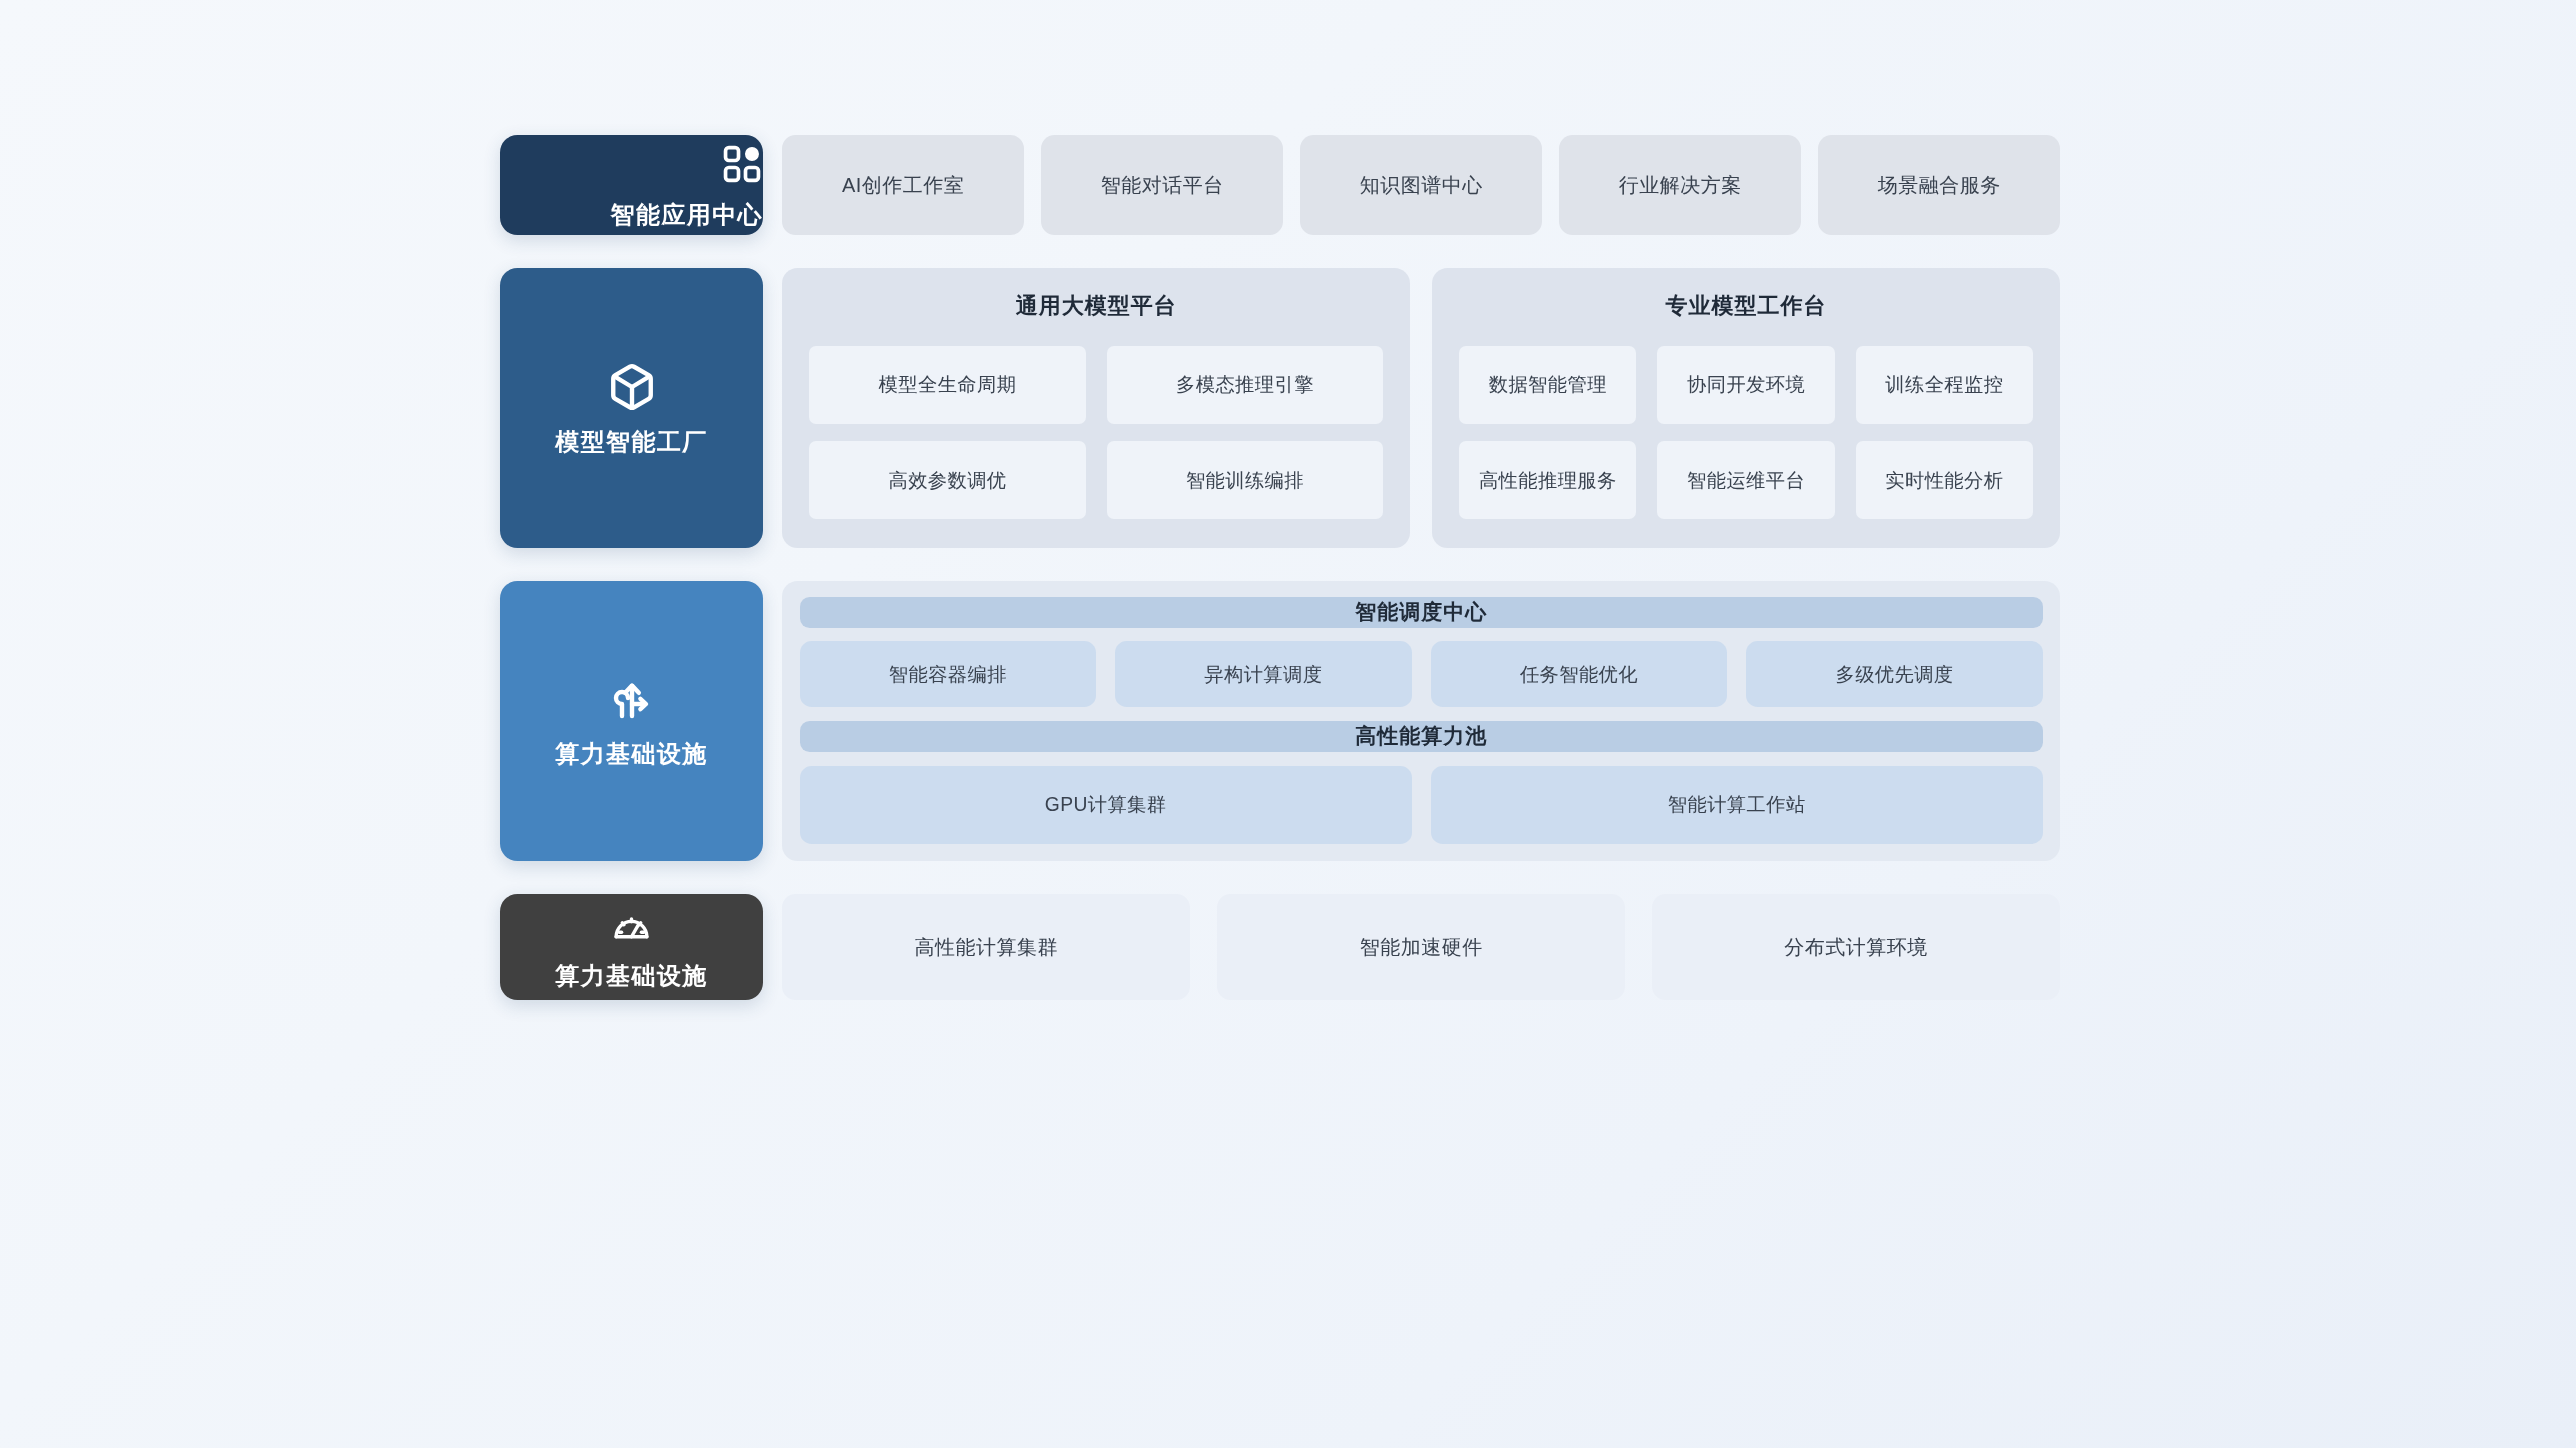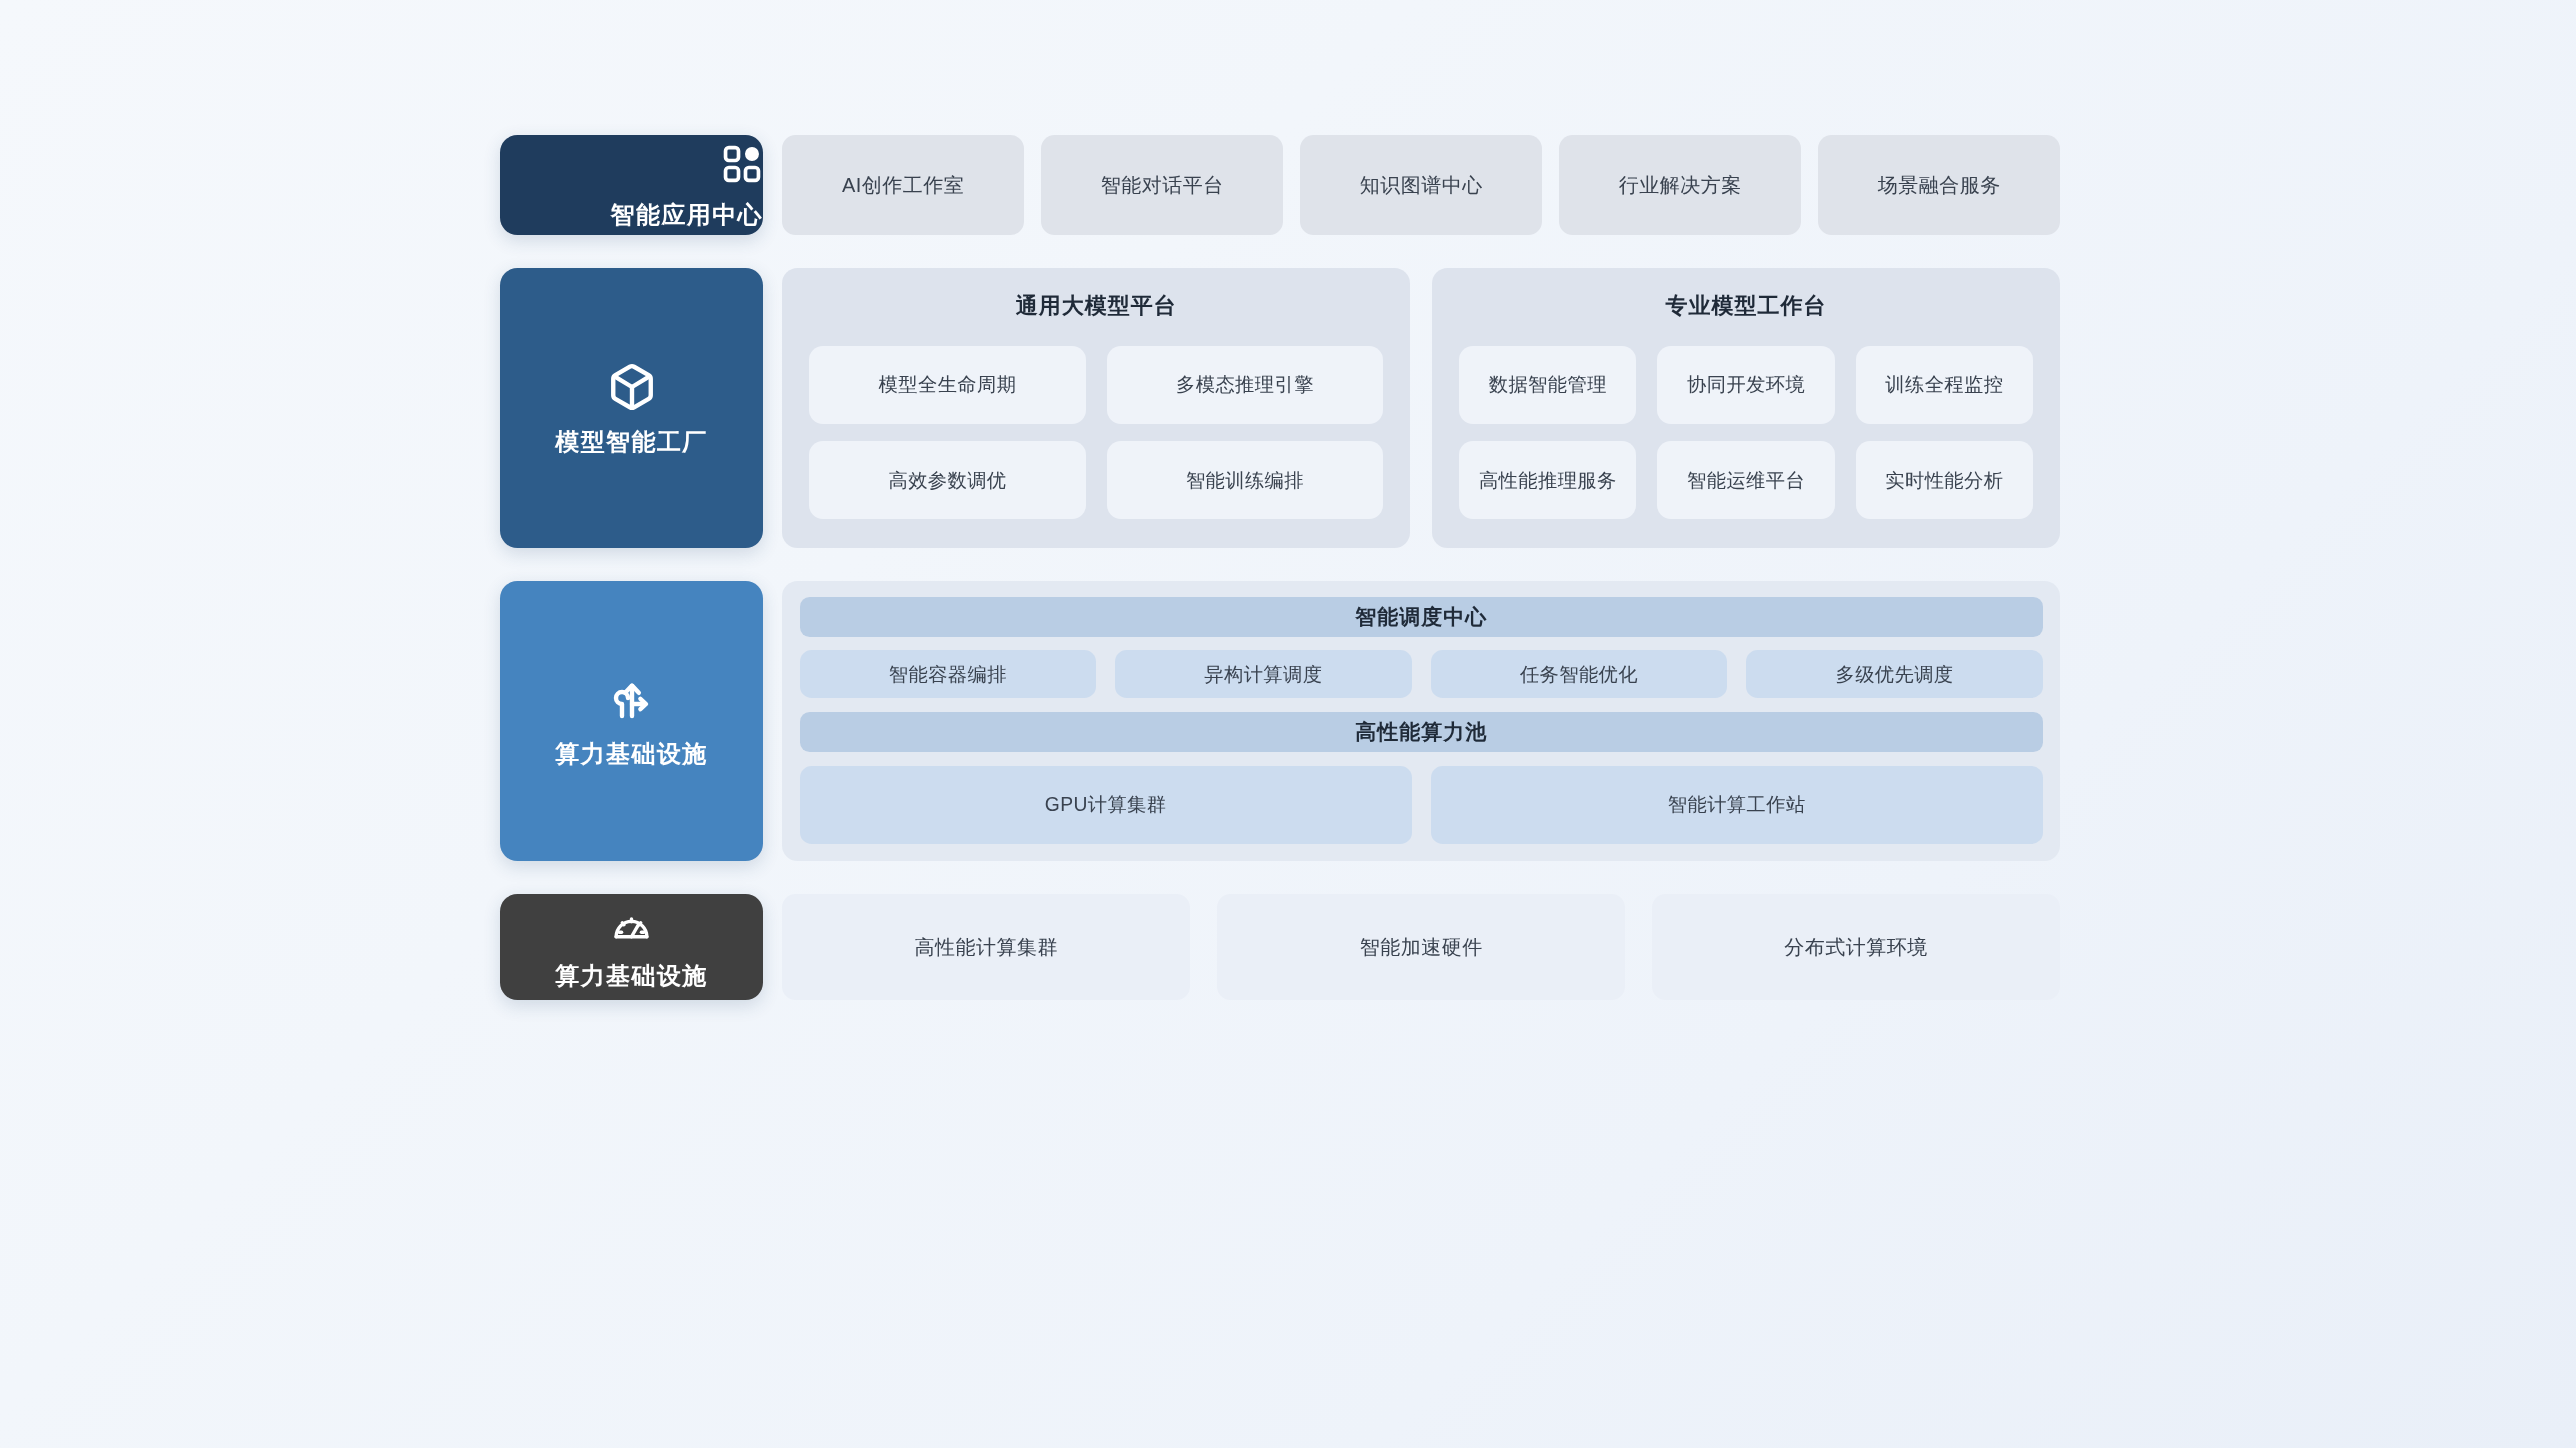--- a/index.html
+++ b/index.html
@@ -110,21 +110,21 @@
   }
   .panel-grid {
     flex: 1 1 auto;
     display: grid;
     gap: 17.4px 21px;
   }
   .panel-grid.cols-2 { grid-template-columns: repeat(2, 1fr); }
   .panel-grid.cols-3 { grid-template-columns: repeat(3, 1fr); }
   .tile {
     background: #eff3f9;
-    border-radius: 14px;
+    border-radius: 7px;
     display: flex;
     align-items: center;
     justify-content: center;
     font-size: 19.3px;
     color: #39424f;
     text-align: left;
     padding: 7.7px 5.8px;
     letter-spacing: 0.4px;
   }
 
@@ -155,21 +155,21 @@
     flex: 1 1 0;
     background: #ccdcef;
     border-radius: 11.6px;
     display: flex;
     align-items: center;
     justify-content: center;
     font-size: 19.3px;
     color: #39424f;
     letter-spacing: 0.4px;
   }
-  .chip.tall   { height: 48px; }
+  .chip.tall   { height: 66px; }
   .chip.taller { height: 78px; }
 
   
   .infra-strip { display: flex; gap: 27px; width: 100%; }
   .infra-card {
     flex: 1 1 0;
     background: #eaeff7;
     border-radius: 13.5px;
     display: flex;
     align-items: center;

